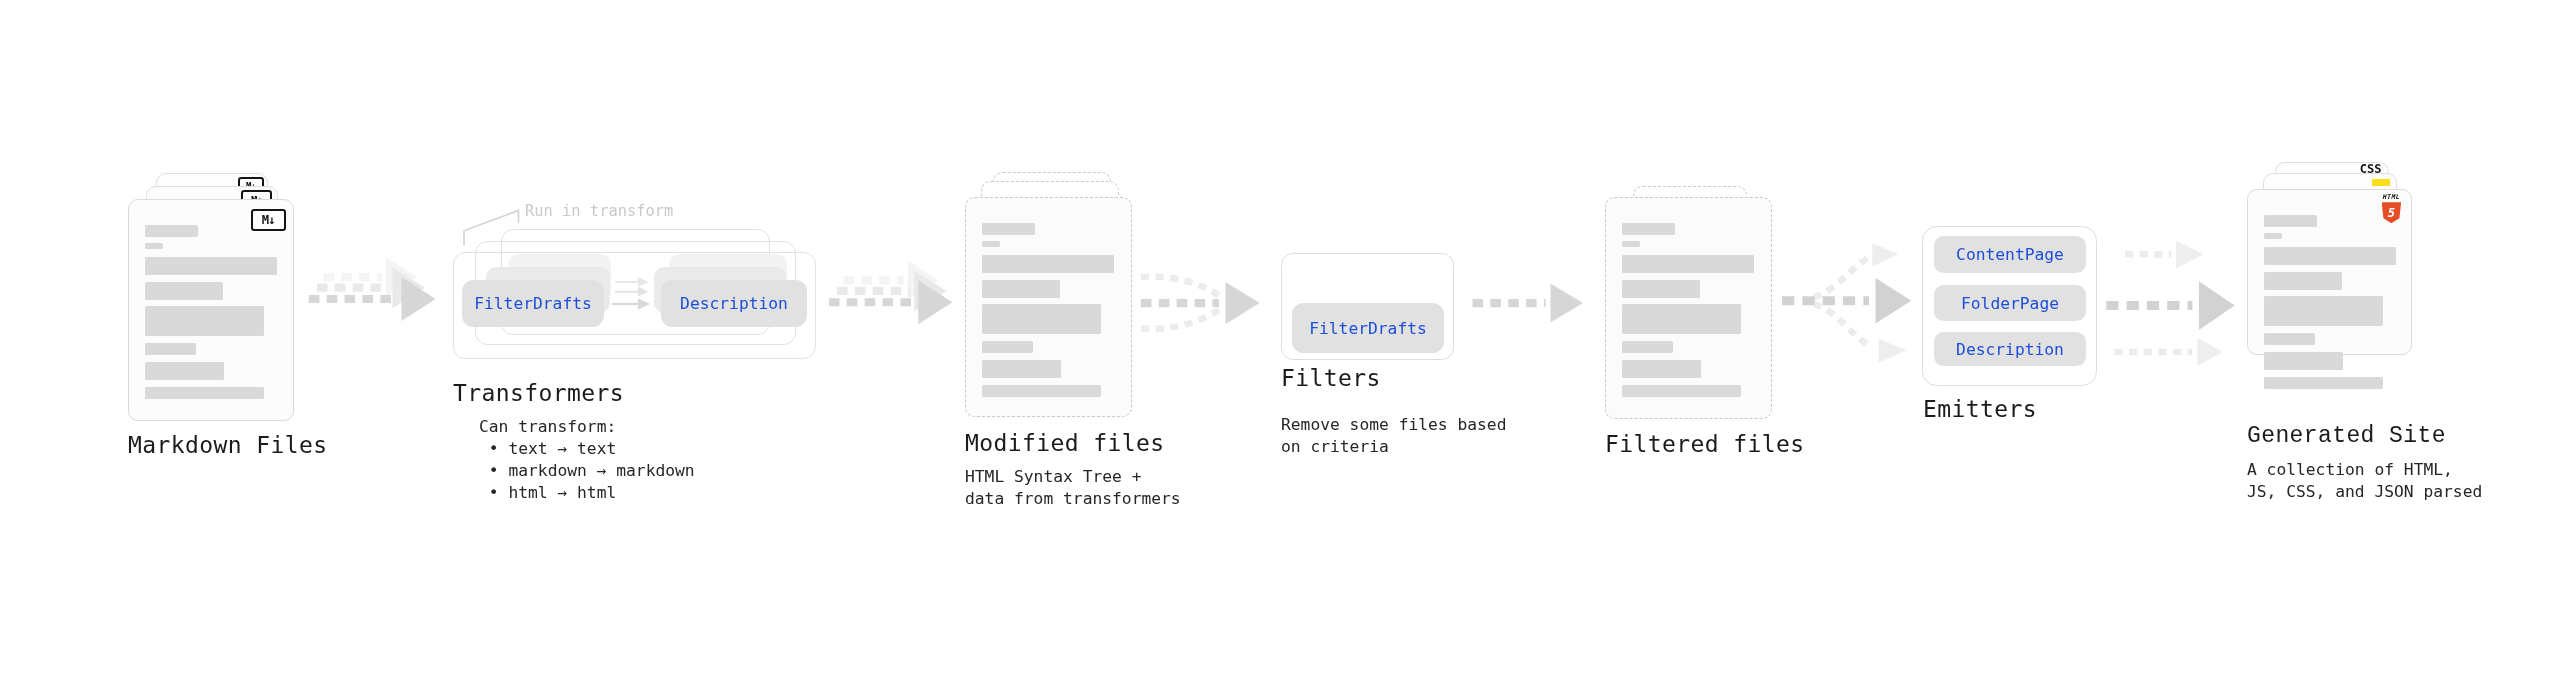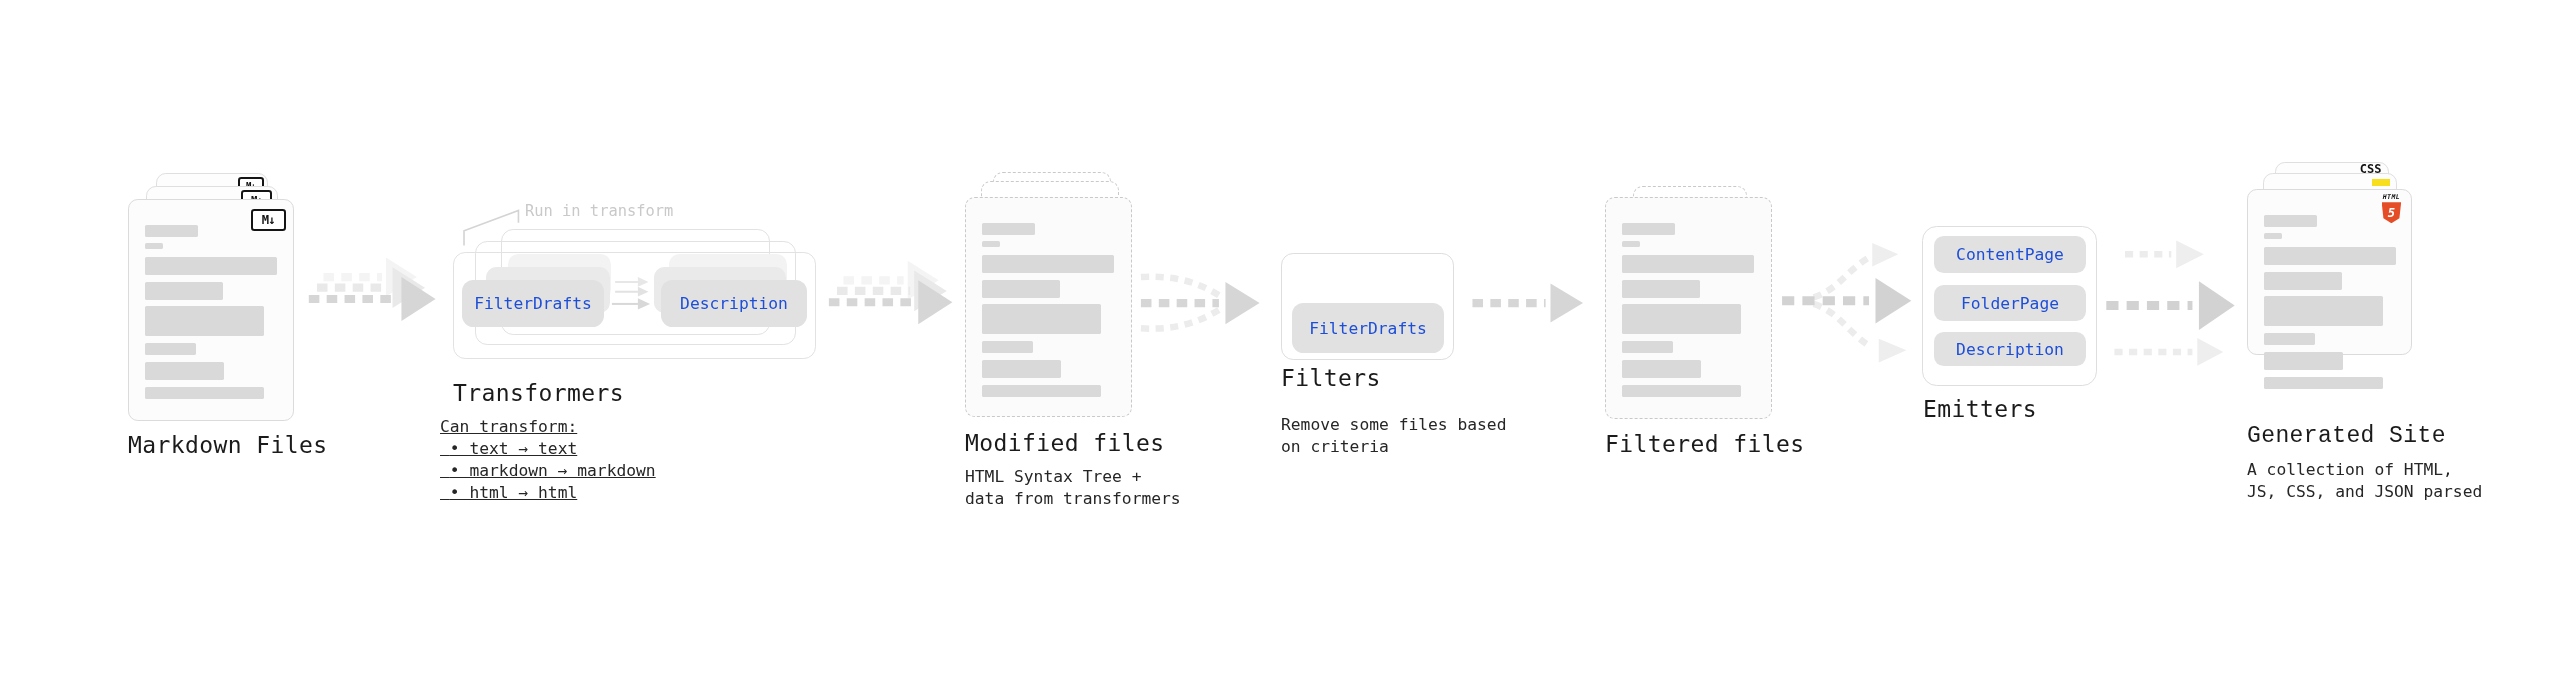--- a/index.html
+++ b/index.html
@@ -204,21 +204,21 @@
 
   <div class="ghost g2" style="left:508px;top:254px;width:103px;height:46px;"></div>
   <div class="ghost g1" style="left:486px;top:267px;width:124px;height:46px;"></div>
   <div class="pill" style="left:462px;top:280px;width:142px;height:47px;">FilterDrafts</div>
 
   <div class="ghost g2" style="left:669px;top:254px;width:118px;height:46px;"></div>
   <div class="ghost g1" style="left:654px;top:267px;width:132px;height:46px;"></div>
   <div class="pill" style="left:661px;top:280px;width:146px;height:47px;">Description</div>
 
   <div class="title" style="left:453px;top:379px;">Transformers</div>
-  <div class="caption" style="left:440px;top:416px;text-decoration:underline;">Can transform:
+  <div class="caption" style="left:479px;top:416px;">Can transform:
  • text → text
  • markdown → markdown
  • html → html</div>
 
   <div class="card dashed back" style="left:993px;top:172px;width:118px;height:81px;"></div>
   <div class="card dashed back" style="left:981px;top:181px;width:138px;height:81px;"></div>
   <div class="card dashed" style="left:965px;top:197px;width:167px;height:220px;">
     <div class="bars">
         <div class="bar" style="width: 53px; height: 12.2px; margin-top: 0px;"></div>
         <div class="bar" style="width: 18px; height: 5.7px; margin-top: 5.7px;"></div>

